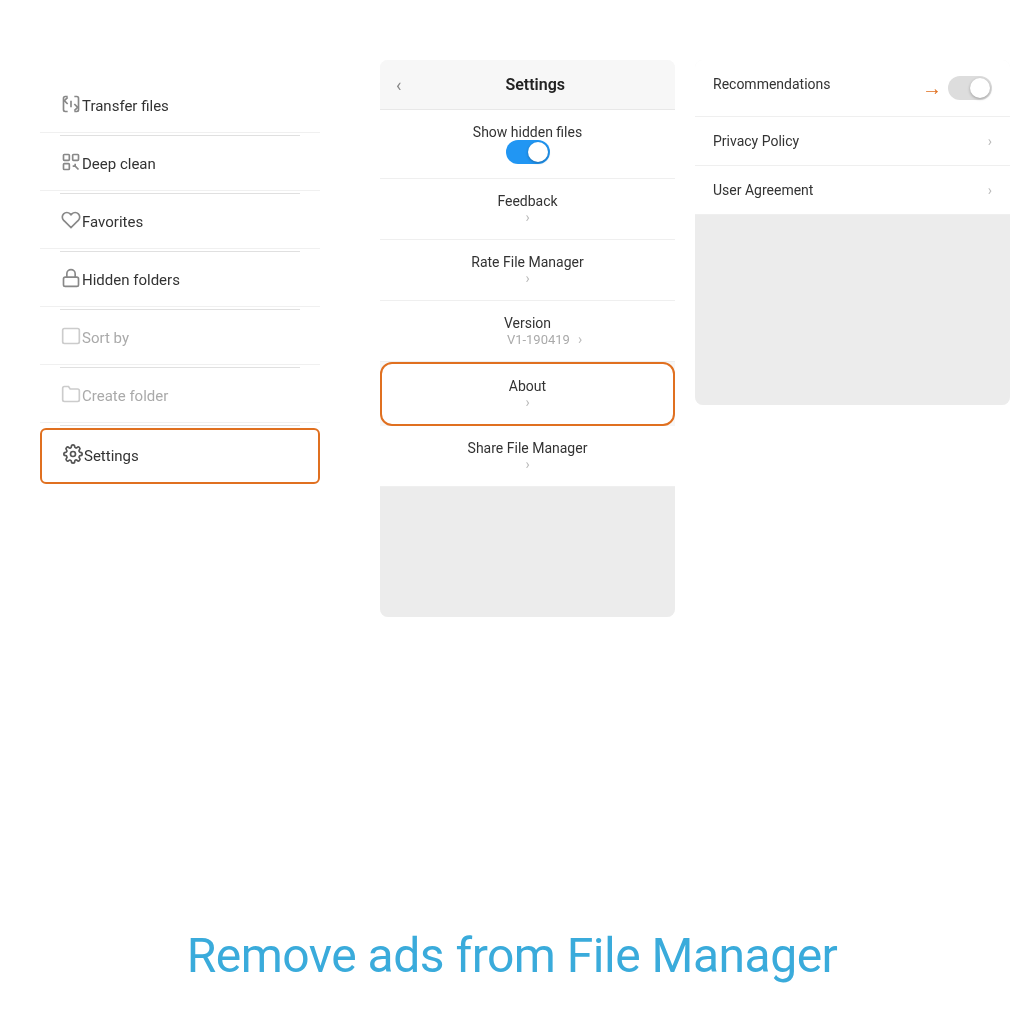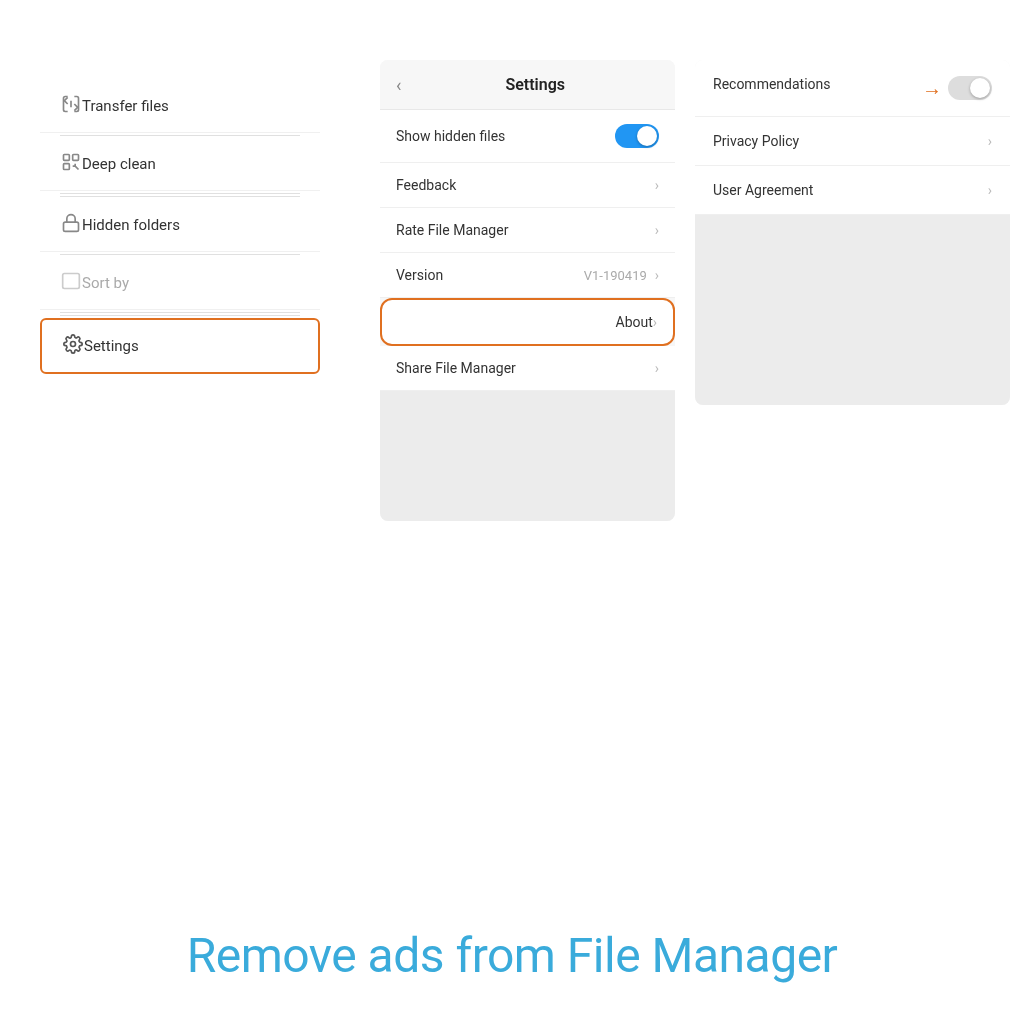--- a/index.html
+++ b/index.html
@@ -112,20 +112,21 @@
     .panel-row {
       display: flex;
       align-items: center;
       justify-content: space-between;
       padding: 14px 16px;
       background: #fff;
       border-bottom: 1px solid #efefef;
       font-size: 14px;
       color: #333;
       cursor: pointer;
+      flex-direction: column;
     }
 
     .panel-row.highlighted {
       border: 2px solid #e07020;
       border-radius: 12px;
       justify-content: flex-end;
     }
 
     .panel-row .chevron {
       color: #bbb;
@@ -280,20 +281,28 @@
             <rect x="14" y="3" width="7" height="7" rx="1"></rect>
             <rect x="3" y="14" width="7" height="7" rx="1"></rect>
             <path d="M17 17 L21 21 M14 17 L18 17 M17 14 L17 18"></path>
           </svg>
         </span>
         <span>Deep clean</span>
       </div>
 
       <div class="sidebar-divider"></div>
 
+      <div class="sidebar-item">
+        <span class="icon">
+          <svg width="20" height="20" viewBox="0 0 24 24" fill="none" stroke="#888" stroke-width="2">
+            <path d="M20.84 4.61a5.5 5.5 0 0 0-7.78 0L12 5.67l-1.06-1.06a5.5 5.5 0 0 0-7.78 7.78l1.06 1.06L12 21.23l7.78-7.78 1.06-1.06a5.5 5.5 0 0 0 0-7.78z"></path>
+          </svg>
+        </span>
+        <span>Favorites</span>
+      </div>
 
       <div class="sidebar-divider"></div>
 
       <div class="sidebar-item">
         <span class="icon">
           <svg width="20" height="20" viewBox="0 0 24 24" fill="none" stroke="#888" stroke-width="2">
             <rect x="3" y="11" width="18" height="11" rx="2" ry="2"></rect>
             <path d="M7 11V7a5 5 0 0 1 10 0v4"></path>
           </svg>
         </span>
@@ -306,20 +315,28 @@
         <span class="icon">
           <svg width="20" height="20" viewBox="0 0 24 24" fill="none" stroke="#ccc" stroke-width="2">
             <rect x="2" y="3" width="20" height="18" rx="2"></rect>
           </svg>
         </span>
         <span>Sort by</span>
       </div>
 
       <div class="sidebar-divider"></div>
 
+      <div class="sidebar-item disabled">
+        <span class="icon">
+          <svg width="20" height="20" viewBox="0 0 24 24" fill="none" stroke="#ccc" stroke-width="2">
+            <path d="M22 19a2 2 0 0 1-2 2H4a2 2 0 0 1-2-2V5a2 2 0 0 1 2-2h5l2 3h9a2 2 0 0 1 2 2z"></path>
+          </svg>
+        </span>
+        <span>Create folder</span>
+      </div>
 
       <div class="sidebar-divider"></div>
 
       <div class="sidebar-item active">
         <span class="icon">
           <svg width="20" height="20" viewBox="0 0 24 24" fill="none" stroke="#555" stroke-width="2">
             <circle cx="12" cy="12" r="3"></circle>
             <path d="M19.4 15a1.65 1.65 0 0 0 .33 1.82l.06.06a2 2 0 0 1-2.83 2.83l-.06-.06a1.65 1.65 0 0 0-1.82-.33 1.65 1.65 0 0 0-1 1.51V21a2 2 0 0 1-4 0v-.09A1.65 1.65 0 0 0 9 19.4a1.65 1.65 0 0 0-1.82.33l-.06.06a2 2 0 0 1-2.83-2.83l.06-.06A1.65 1.65 0 0 0 4.68 15a1.65 1.65 0 0 0-1.51-1H3a2 2 0 0 1 0-4h.09A1.65 1.65 0 0 0 4.6 9a1.65 1.65 0 0 0-.33-1.82l-.06-.06a2 2 0 0 1 2.83-2.83l.06.06A1.65 1.65 0 0 0 9 4.68a1.65 1.65 0 0 0 1-1.51V3a2 2 0 0 1 4 0v.09a1.65 1.65 0 0 0 1 1.51 1.65 1.65 0 0 0 1.82-.33l.06-.06a2 2 0 0 1 2.83 2.83l-.06.06A1.65 1.65 0 0 0 19.4 9a1.65 1.65 0 0 0 1.51 1H21a2 2 0 0 1 0 4h-.09a1.65 1.65 0 0 0-1.51 1z"></path>
           </svg>
         </span>

